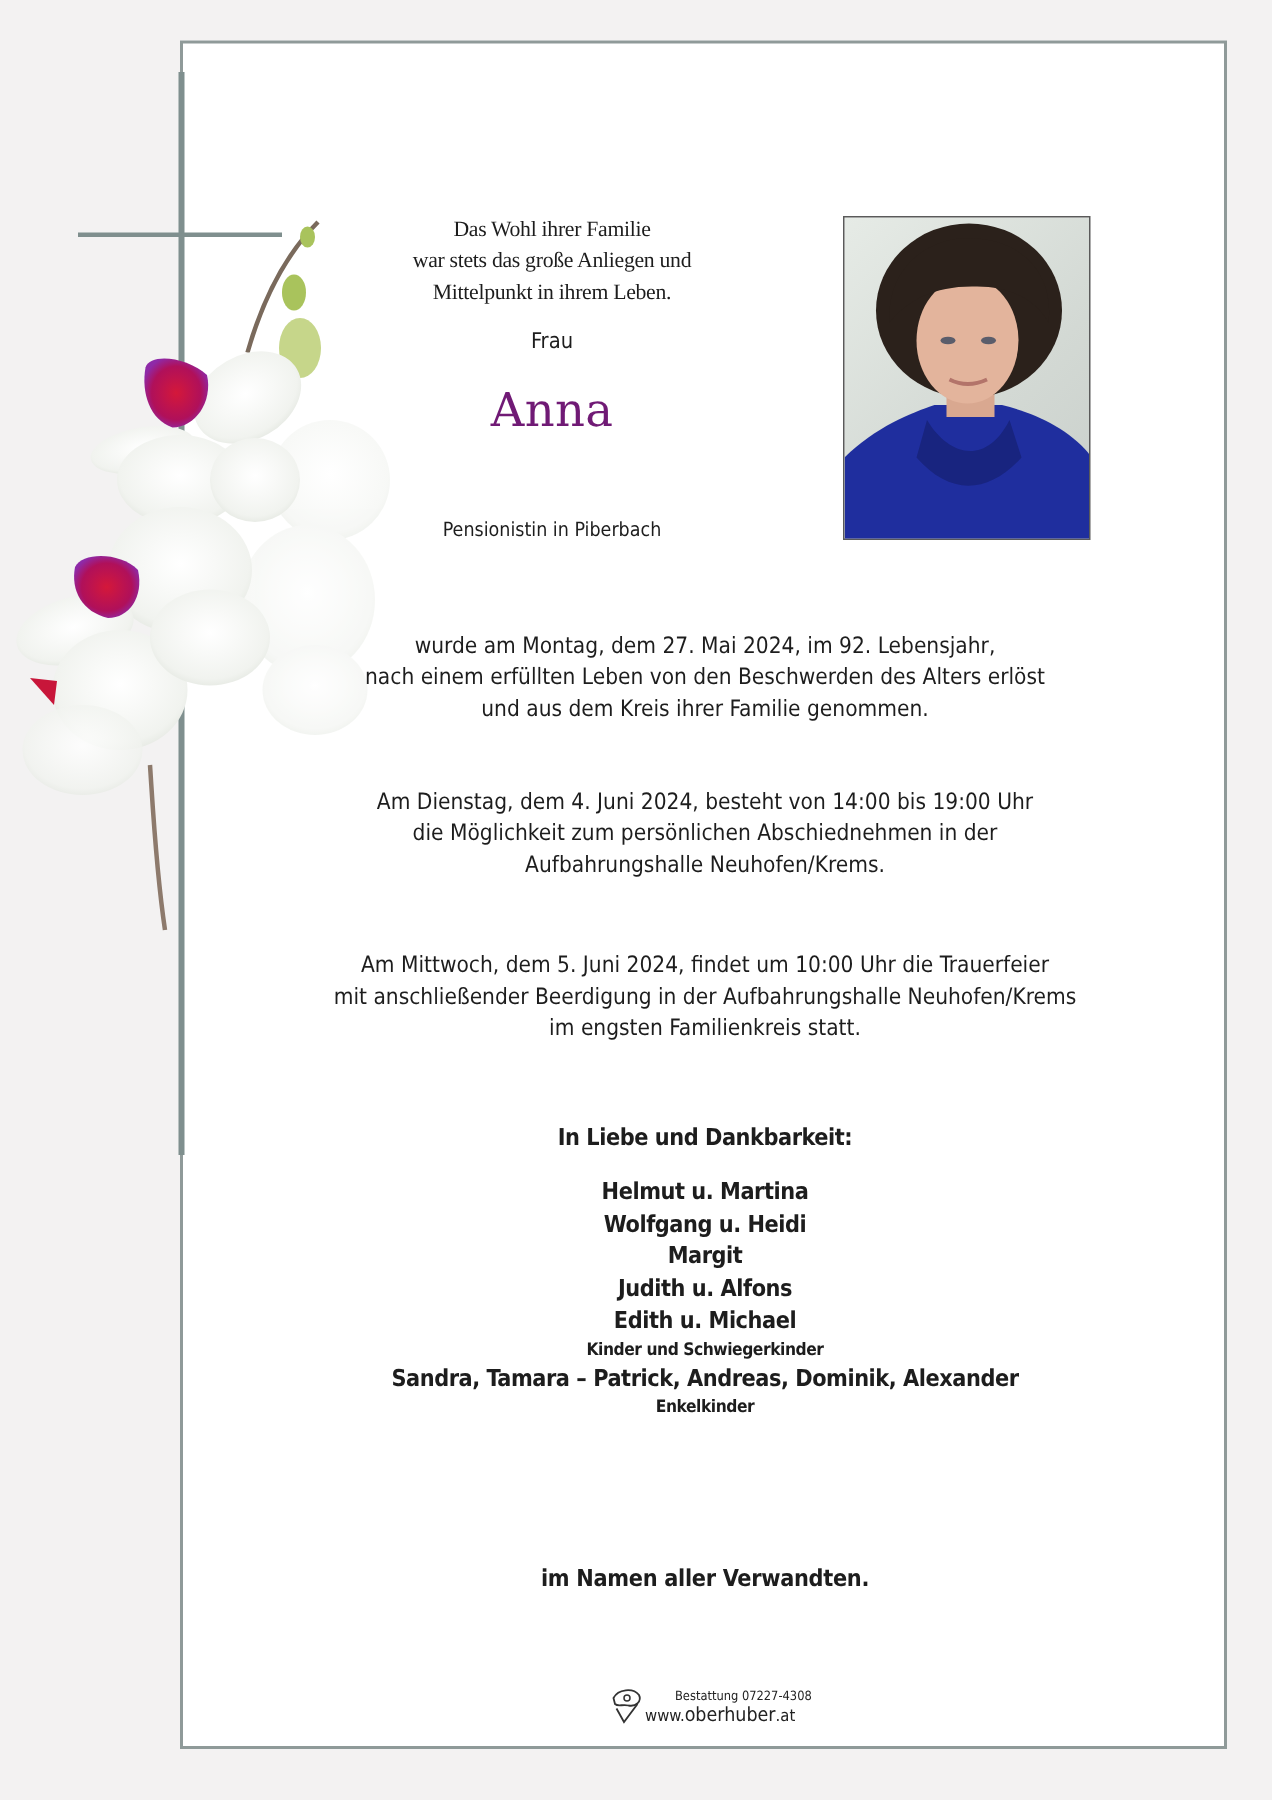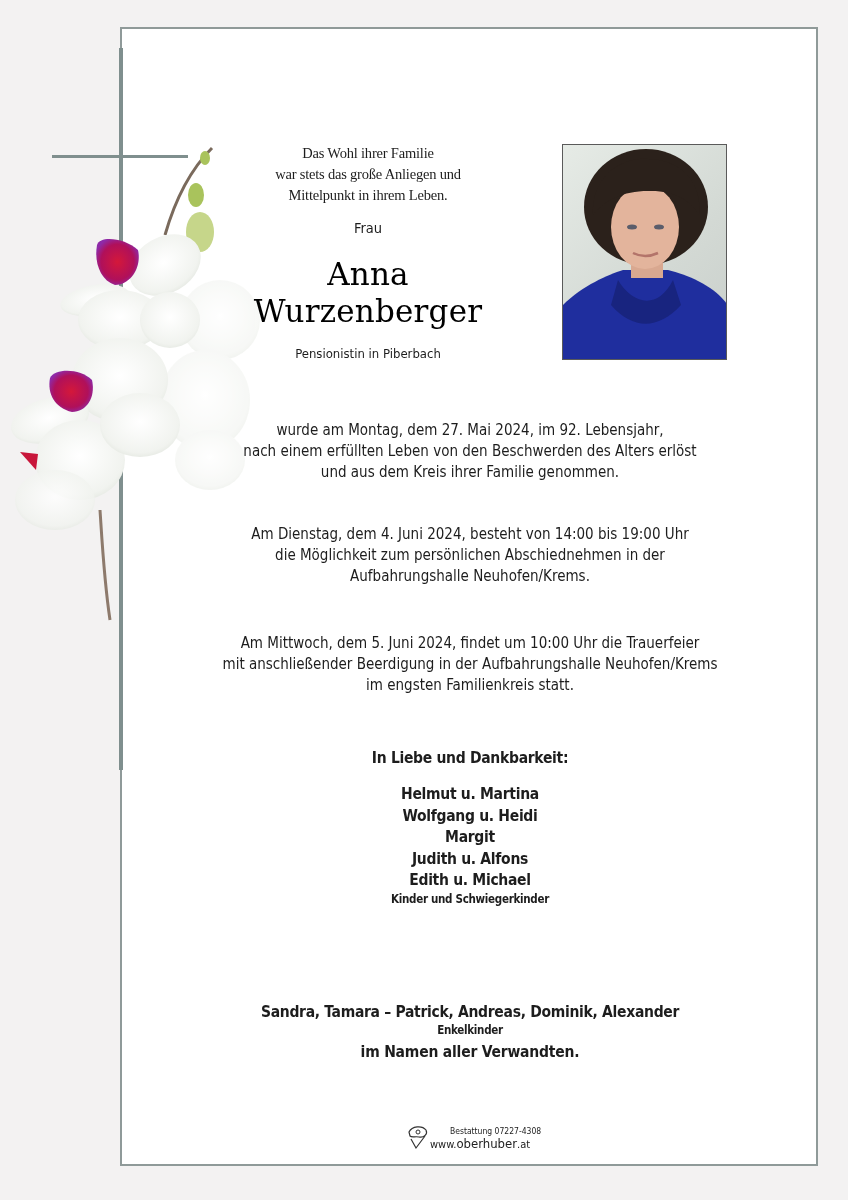--- a/index.html
+++ b/index.html
@@ -18,34 +18,34 @@
   }
   .cross-h {
     position:absolute; left:52px; top:155px; width:136px; height:3px; background:#7f8f8e;
   }
   
   .orchid { position:absolute; left:0; top:140px; width:270px; height:490px; }
   .center { position:absolute; text-align:center; left:150px; width:640px; }
   .t { font-size:15px; line-height:21px; letter-spacing:-0.2px;font-family:Liberation Serif, serif; }
   .quote { left:208px; width:320px; top:143px; font-size:14.5px; line-height:21px; }
   .frau { left:208px; width:320px; top:220px; font-size:14.5px; }
-  .name { left:208px; width:320px; top:256px; font-family:"DejaVu Serif", serif; font-size:31px; line-height:37px; letter-spacing:0.2px; color:#000000; }
+  .name { left:208px; width:320px; top:256px; font-family:"DejaVu Serif", serif; font-size:31px; line-height:37px; letter-spacing:0.2px; color:#701a75; }
   .profession { left:208px; width:320px; top:346px; font-size:13px; }
   .photo {
     position:absolute; left:562px; top:144px; width:165px; height:216px;
     border:1px solid #5a5a5a; box-sizing:border-box; overflow:hidden;
     background:linear-gradient(135deg,#e6ebe6 0%,#d3d9d4 60%,#c9cfcb 100%);
   }
   .p1 { top:420px; font-size:15px; line-height:21px; }
   .p2 { top:524px; font-size:15px; line-height:21px; }
   .p3 { top:633px; font-size:15px; line-height:21px; }
   .thanks { top:749px; font-size:15.5px; font-weight:bold; letter-spacing:-0.3px; }
   .family { top:784px; font-size:15.5px; line-height:21.5px; font-weight:bold; letter-spacing:-0.3px; }
   .relation { font-size:11.5px; font-weight:bold; line-height:15px; display:block; }
-  .grandkids { top:1002px; font-size:15.5px; line-height:21px; font-weight:bold; letter-spacing:-0.3px; }
+  .grandkids { top:909px; font-size:15.5px; line-height:21px; font-weight:bold; letter-spacing:-0.3px; }
   .closing { top:1043px; font-size:15.5px; font-weight:bold; letter-spacing:-0.2px; }
   .footer { position:absolute; left:406px; top:1124px; width:140px; height:30px; }
   .footer .line1 { position:absolute; left:24px; top:2px; font-size:8.5px; color:#222; white-space:nowrap;padding-left:20px; }
   .footer .line2 { position:absolute; left:24px; top:12px; font-size:11px; color:#222; white-space:nowrap; }
   .footer .line2 .big { font-size:13px; }
   .footer .logo { position:absolute; left:0; top:0; width:24px; height:26px; }
 </style>
 </head>
 <body>
 
@@ -101,21 +101,20 @@
 <div class="center t quote">
   <div>Das Wohl ihrer Familie</div>
   <div>war stets das große Anliegen und</div>
   <div>Mittelpunkt in ihrem Leben.</div>
 </div>
 
 <div class="center frau">Frau</div>
 
 <div class="center name">
   <div>Anna</div>
-  <div>Wurzenberger</div>
 </div>
 
 <div class="center profession">Pensionistin in Piberbach</div>
 
 <div class="photo" title="Portrait photo of the deceased">
   <svg width="165" height="216" viewBox="0 0 165 216">
 
     <path d="M0 216 L0 160 C 20 140, 45 130, 60 125 L 105 125 C 125 130, 150 140, 165 160 L165 216 Z" fill="#1f2e9e"></path>
     <path d="M55 135 C 70 160, 95 165, 110 135 L 118 160 C 95 185, 70 185, 48 160 Z" fill="#18247f"></path>
 

